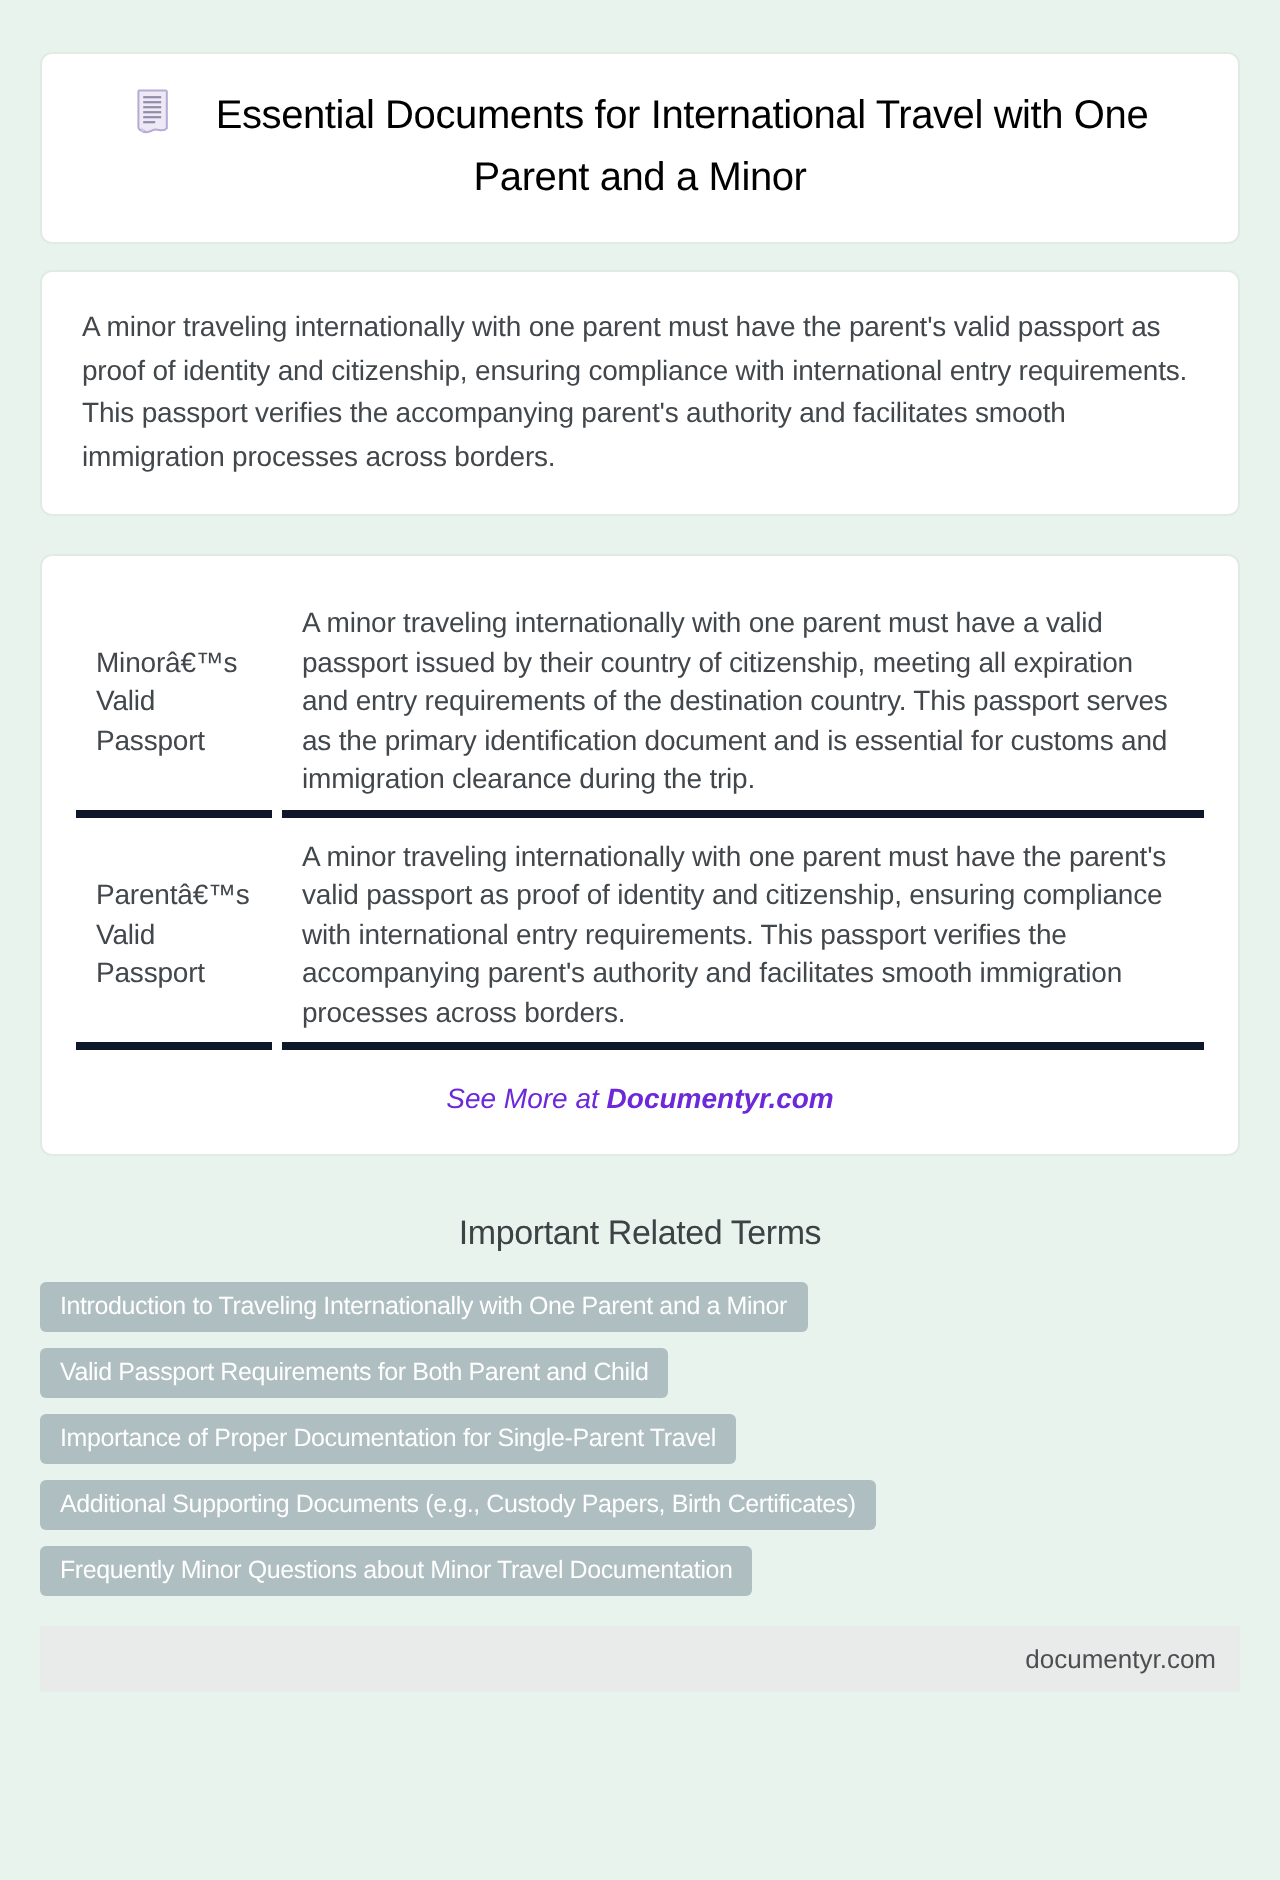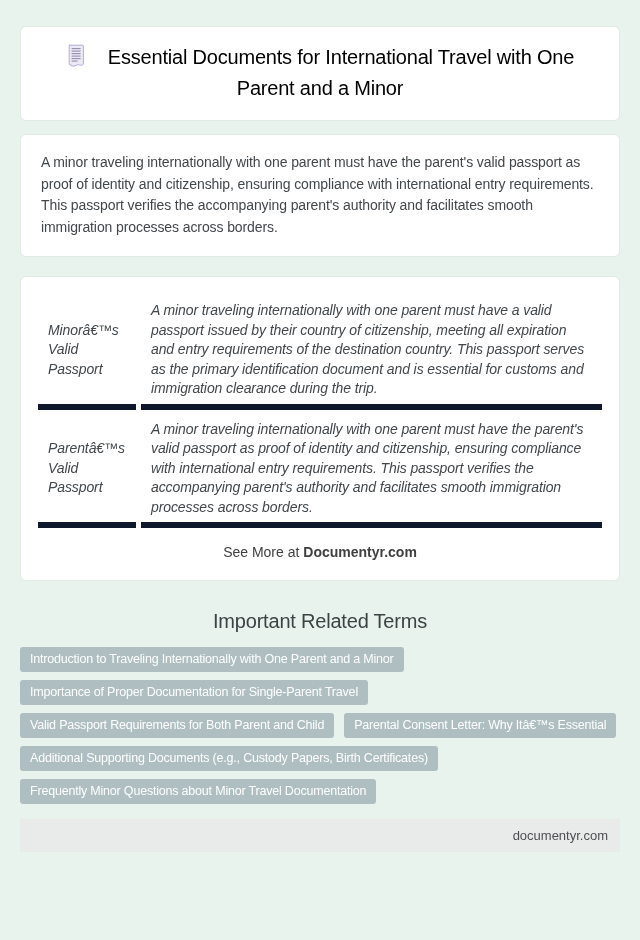--- a/index.html
+++ b/index.html
@@ -43,38 +43,38 @@
   table {
     width:100%;
     border-collapse:separate;
     border-spacing:5px 0;
     font-size:14px;
     line-height:19.5px;
     color:#42474b;
     letter-spacing:-0.1px;
   }
   td {
-    border-bottom:6px solid #0f172a;
+    border-bottom:4px solid #0f172a;
     vertical-align:middle;
     padding:10px 10px 5px;
-    font-style:italic;
   }
   td.term { width:78px; }
   .see-more {
     margin:16px 0 2px;
     text-align:center;
+    font-style:italic;
     font-size:14px;
-    color:#404040;
+    color:#6d28d9;
   }
   .see-more b { font-weight:bold; }
   
   h2 {
     margin:29px 0 14px;
     text-align:center;
-    font-size:20px;
+    font-size:17px;
     font-weight:500;
     color:#3d4245;
     letter-spacing:-0.2px;
   }
   .tags {
     margin:0 8px 0 20px;
     display:flex;
     flex-wrap:wrap;
     gap:8px 10px;
     align-items:flex-start;
@@ -147,26 +147,25 @@
       <span>See More at</span>
       <b>Documentyr.com</b>
     </p>
   </section>
 
   <h2>Important Related Terms</h2>
   <div class="tags">
 
       <span class="tag">Introduction to Traveling Internationally with One Parent and a Minor</span>
 
+      <span class="tag">Valid Passport Requirements for Both Parent and Child</span>
+
       <span class="tag">Importance of Proper Documentation for Single-Parent Travel</span>
 
-      <span class="tag">Valid Passport Requirements for Both Parent and Child</span>
 
-
-      <span class="tag">Parental Consent Letter: Why Itâ€™s Essential</span>
 
 
 
       <span class="tag">Additional Supporting Documents (e.g., Custody Papers, Birth Certificates)</span>
 
 
       <span class="tag">Frequently Minor Questions about Minor Travel Documentation</span>
     </div>
 
   <footer>

